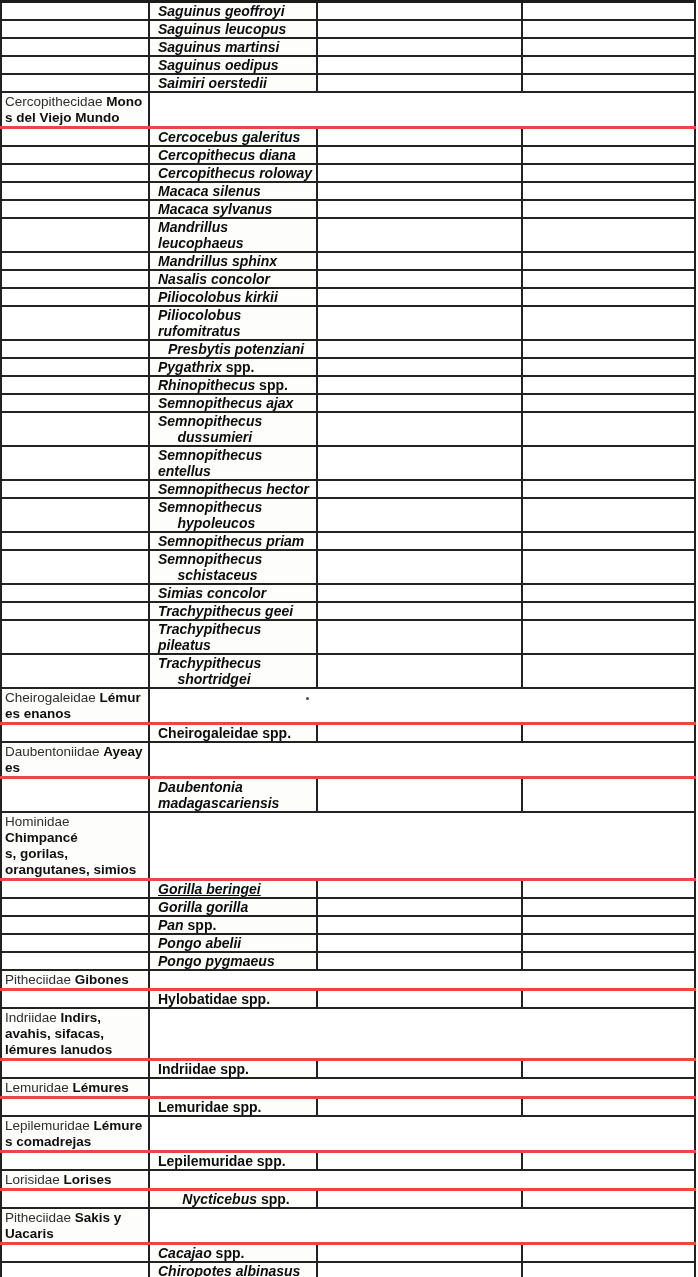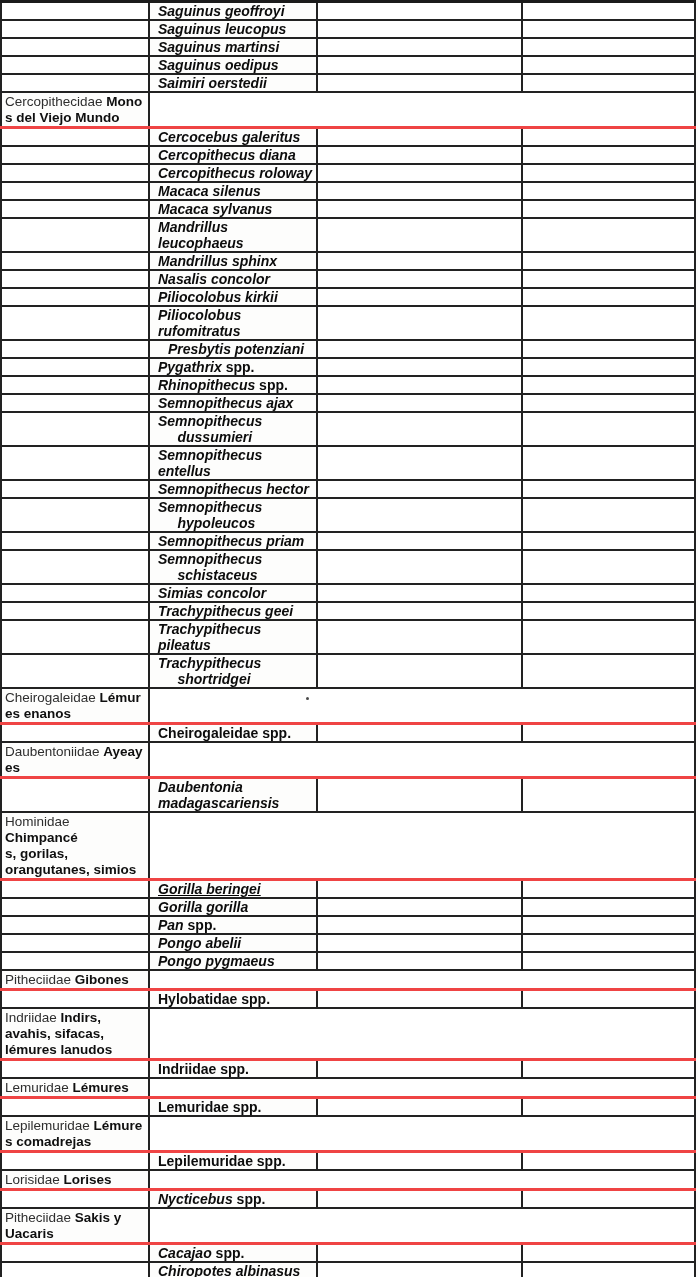--- a/index.html
+++ b/index.html
@@ -343,21 +343,21 @@
         <tr class="species" style="height: 16.4px;">
           <td class="c1 c1e"></td>
           <td class="c2"><span class="rm">Lepilemuridae spp.</span></td>
           <td class="c3"></td>
           <td class="c4"></td>
         </tr>
         <tr class="family" style="height: 16.4px;">
           <td class="c1"><span class="fam">Lorisidae </span><span class="com">Lorises</span></td>
           <td class="merged" colspan="3"></td>
         </tr>
-        <tr class="species" style="height: 16.4px;">
+        <tr class="species" style="height: 16.4px; text-align: center;">
           <td class="c1 c1e"></td>
           <td class="c2"><span class="it">Nycticebus</span><span class="rm"> spp.</span></td>
           <td class="c3"></td>
           <td class="c4"></td>
         </tr>
         <tr class="family" style="height: 34px; margin-top: 44px;">
           <td class="c1"><span class="fam">Pitheciidae </span><span class="com">Sakis y
 Uacaris</span></td>
           <td class="merged" colspan="3"></td>
         </tr>

